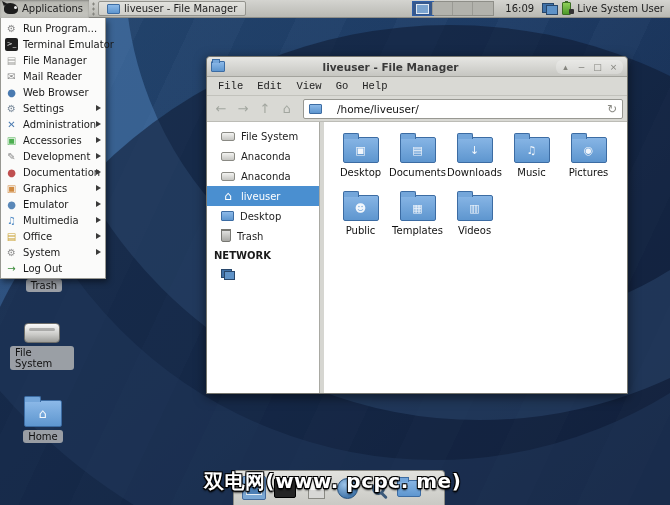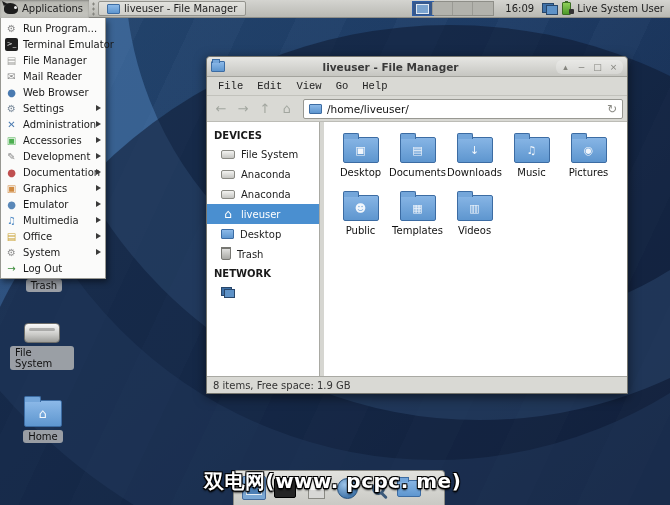--- a/index.html
+++ b/index.html
@@ -95,21 +95,21 @@
             white-space:nowrap; overflow:hidden; }
   .tb-controls { display:flex; gap:3px; background:rgba(255,255,255,.25); border-radius:6px; padding:0 3px; }
   .tb-btn { width:13px; height:14px; text-align:center; line-height:14px; color:#84847e; font-size:9px; }
   .menubar { height:19px; background:#d9d9d4; display:flex; align-items:center; padding-left:4px;
              border-bottom:1px solid #c2c2bc; }
   .mb-item { padding:0 7px; font-size:10.5px; color:#222;font-family:Liberation Mono, monospace; }
   .toolbar { height:26px; background:#d9d9d4; display:flex; align-items:center; gap:2px; padding:0 4px;
              border-bottom:1px solid #bcbcb6; }
   .nav-btn { width:20px; height:20px; text-align:center; line-height:20px; font-size:13px; color:#a2a69f; }
   .pathbar { flex:1; height:20px; margin-left:4px; background:#fff; border:1px solid #989892; border-radius:2px;
-             display:flex; align-items:center; padding:0 5px; gap:5px; }
+             display:flex; align-items:center; padding:0 5px; gap:15px; }
   .pb-folder { width:13px; height:10px; background:linear-gradient(#8cb9e8,#5e96cf); border:1px solid #3c6ca3;
              border-radius:1px; flex:none; }
   .pb-text { flex:1; font-size:10.5px; color:#111; }
   .pb-refresh { color:#8a8a84; font-size:12px; }
   .win-body { flex:1; display:flex; min-height:0; }
   .sidepane { width:113px; background:#fff; border-right:1px solid #a9a9a3; overflow:hidden; padding-top:4px; }
   .splitter { width:4px; background:#d6d6d1; }
   .sec-title { font-weight:bold; color:#1a1a1a; padding:4px 0 3px 7px; }
   .side-item { height:20px; display:flex; align-items:center; gap:6px; padding-left:14px; }
   .side-item.selected { background:#4a8fd0; color:#fff; }
@@ -310,21 +310,20 @@
     <span class="nav-btn">↑</span>
     <span class="nav-btn">⌂</span>
     <span class="pathbar">
       <span class="pb-folder"></span>
       <span class="pb-text">/home/liveuser/</span>
       <span class="pb-refresh">↻</span>
     </span>
   </div>
   <div class="win-body">
     <div class="sidepane">
-      <div class="sec-title">DEVICES</div>
       <div class="side-item">
         <span class="si-drive"></span>
         <span>File System</span>
       </div>
       <div class="side-item">
         <span class="si-drive"></span>
         <span>Anaconda</span>
       </div>
       <div class="side-item">
         <span class="si-drive"></span>
@@ -391,23 +390,20 @@
           </div>
         <div class="flabel">Templates</div>
       </div>
       <div class="fitem">
         <div class="folder">
             <span class="emblem">▥</span>
           </div>
         <div class="flabel">Videos</div>
       </div>
     </div>
-  </div>
-  <div class="statusbar">
-    <span>8 items, Free space: 1.9 GB</span>
   </div>
 </div>
 
 <div class="dock">
   <div class="dk dk-active"></div>
   <div class="dk">
       <div class="dk-term"></div>
     </div>
   <div class="dk">
       <div class="dk-edit"></div>

